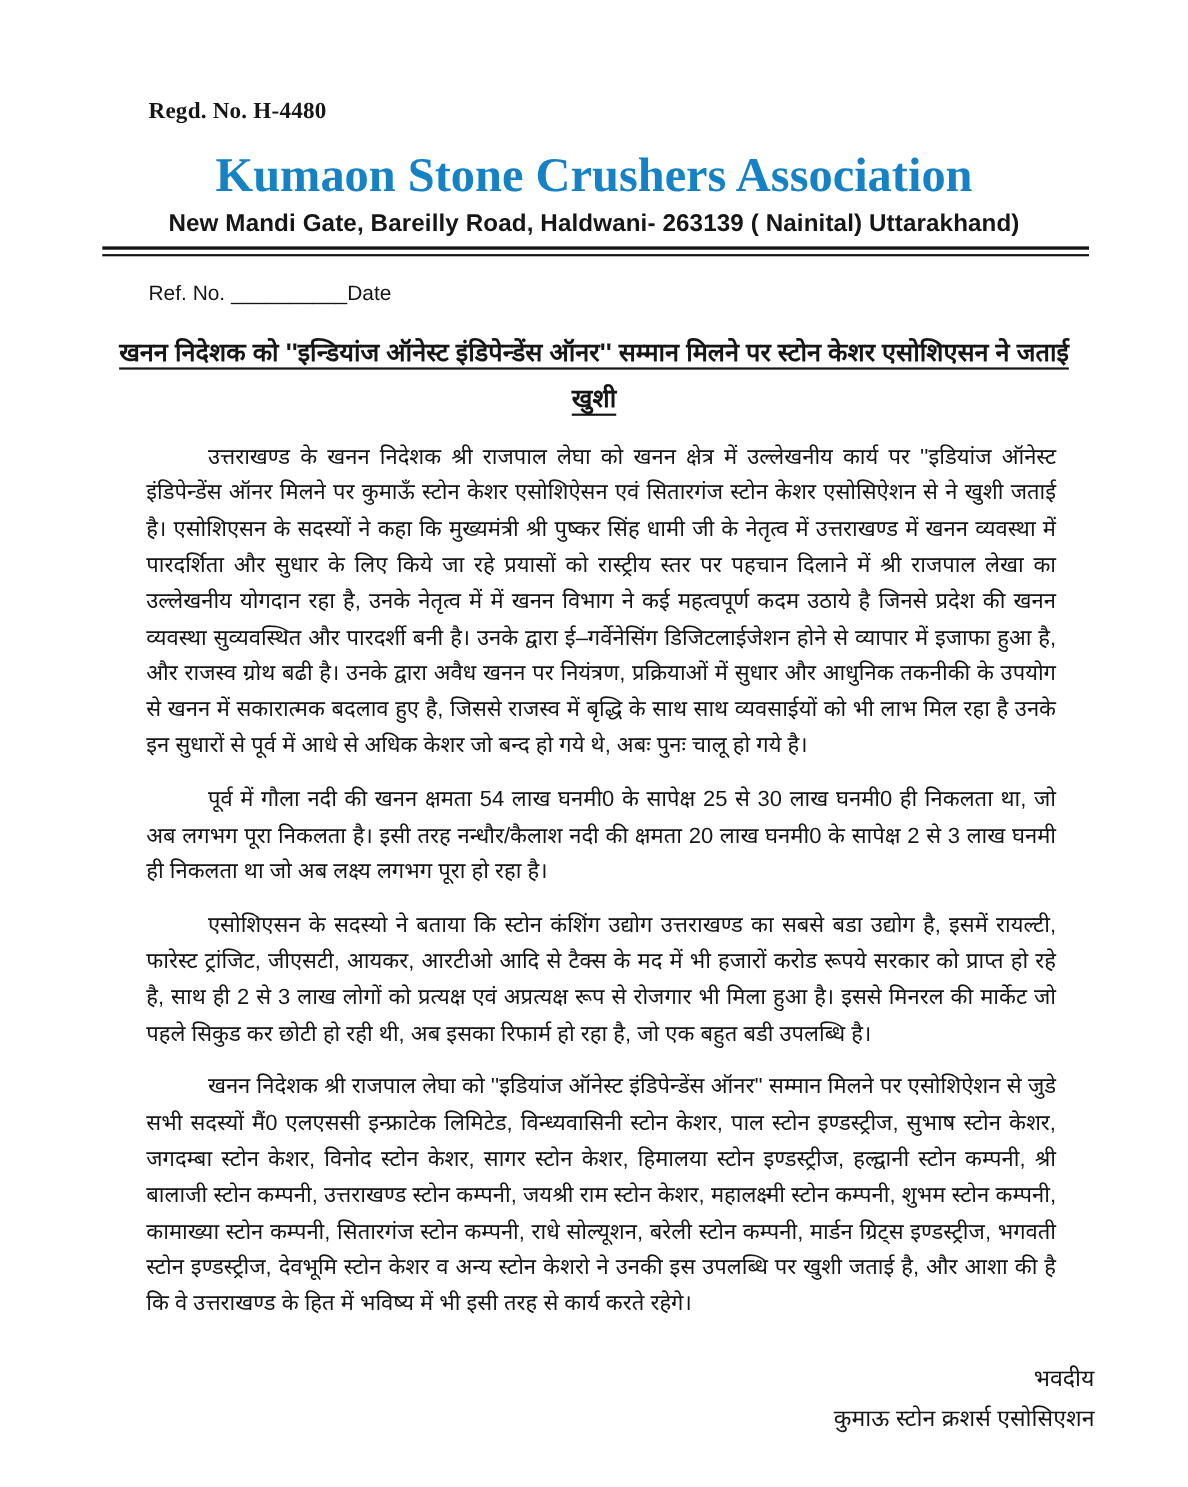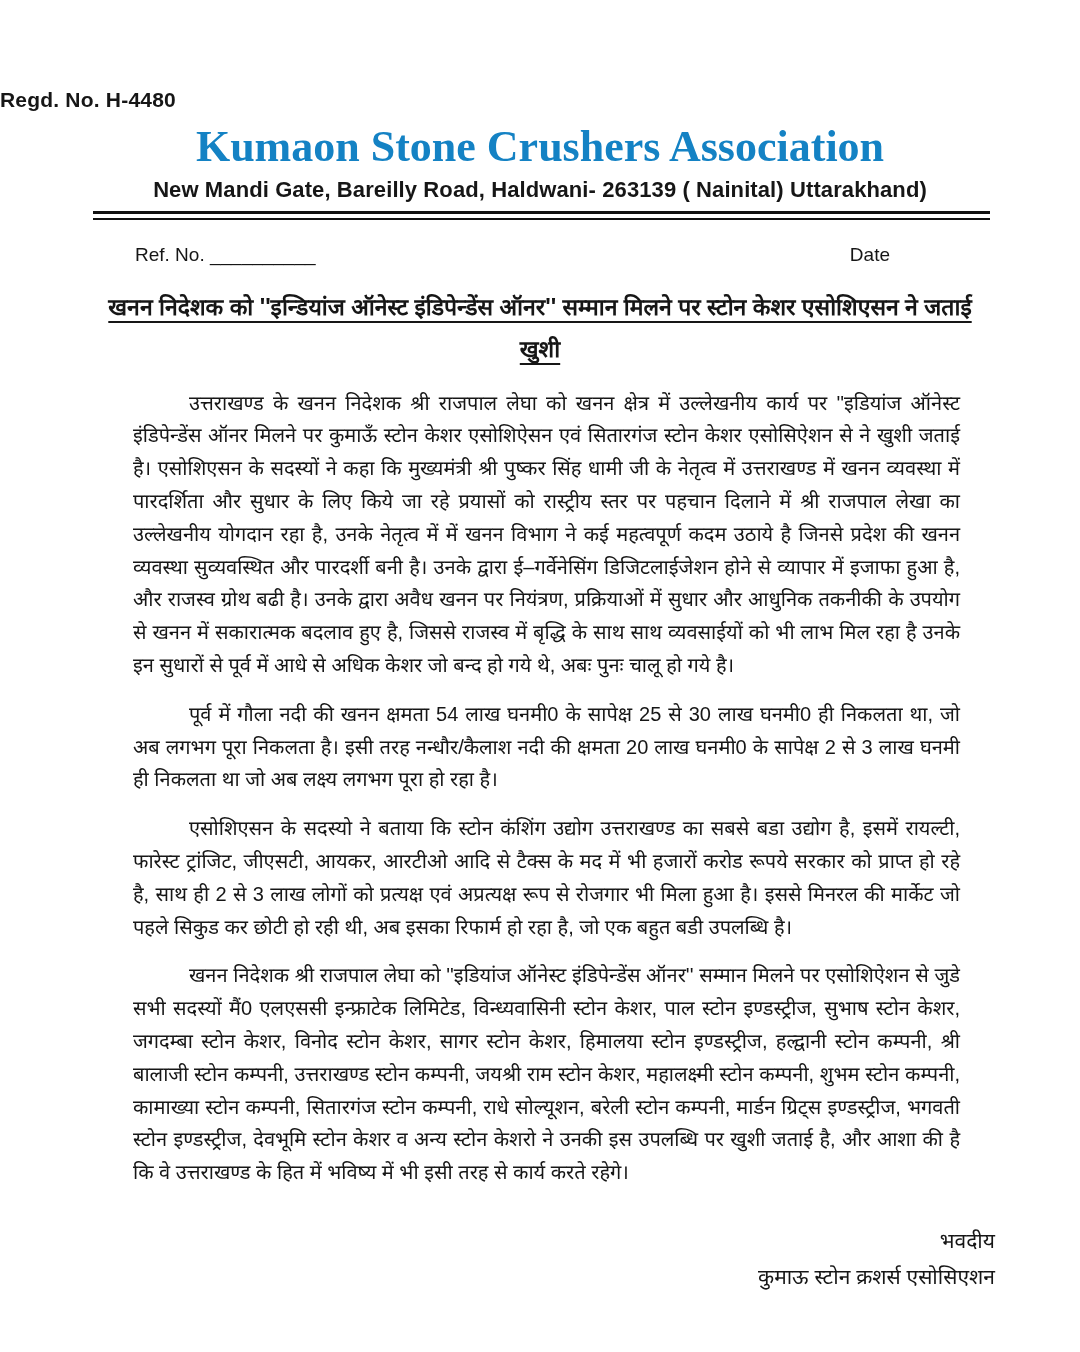--- a/index.html
+++ b/index.html
@@ -8,26 +8,28 @@
     width:1080px;height:1352px;
     margin:0 auto;
     background:#ffffff;
     font-family:"Liberation Sans", sans-serif;
     color:#161616;
     box-sizing:border-box;
     padding-top:88px;
     overflow:hidden;
   }
   .regd{
+    margin-left:135px;
     font-size:21px;
     font-weight:bold;
     letter-spacing:.2px;
+    font-family:Liberation Serif, serif;
   }
   .org-title{
-    margin:10px 40px 0 40px;
+    margin:22px 40px 0 40px;
     text-align:center;
     font-family:"Liberation Serif", serif;
     font-weight:bold;
     font-size:44px;
     line-height:1.15;
   }
   .address{
     margin-top:4px;
     text-align:center;
     font-size:22px;
@@ -35,21 +37,21 @@
     letter-spacing:.1px;
   }
   .double-rule{
     margin:8px 90px 0 93px;
     height:4px;
     border-top:3px solid #111;
     border-bottom:2px solid #111;
   }
   .refrow{
     display:flex;
-    justify-content:space-between;
+    justify-content:flex-start;
     margin:24px 190px 0 135px;
     font-size:19px;
   }
   .heading{
     margin:20px auto 0 auto;
     max-width:880px;
     text-align:center;
     font-size:23px;
     font-weight:bold;
     line-height:1.85;

